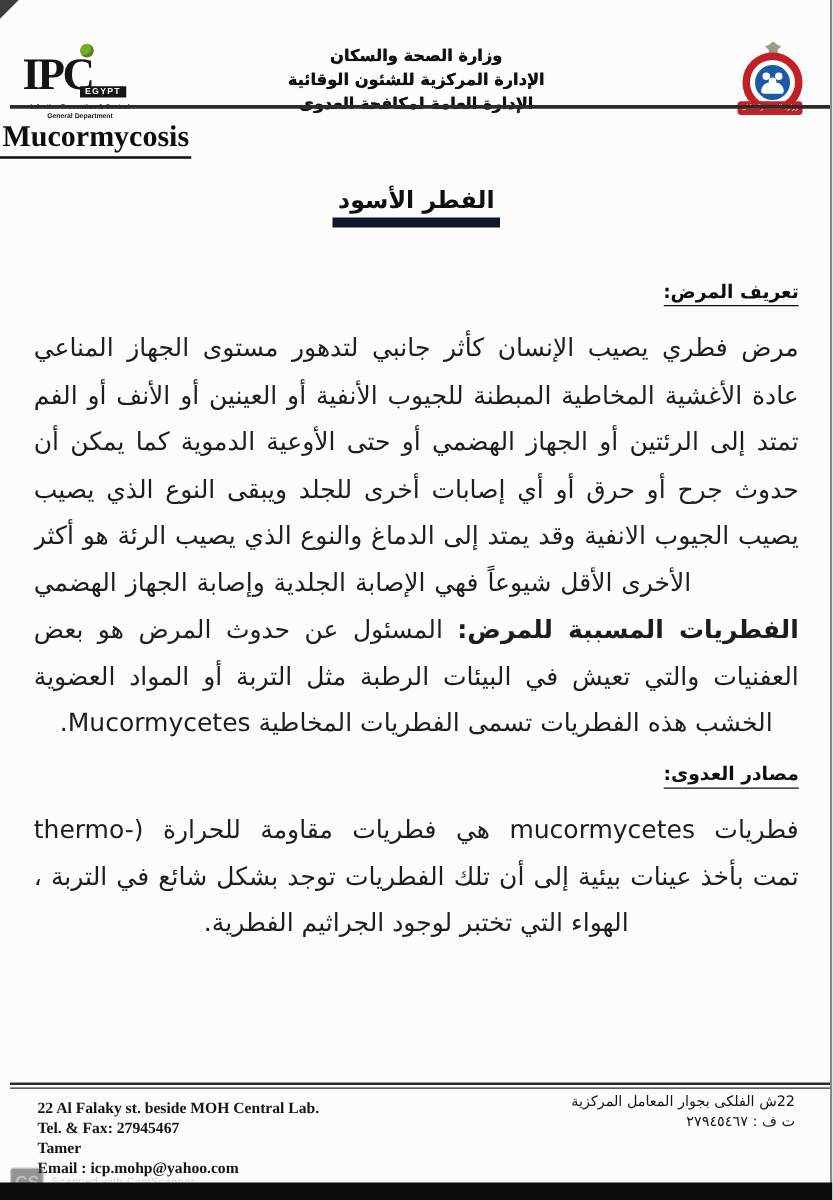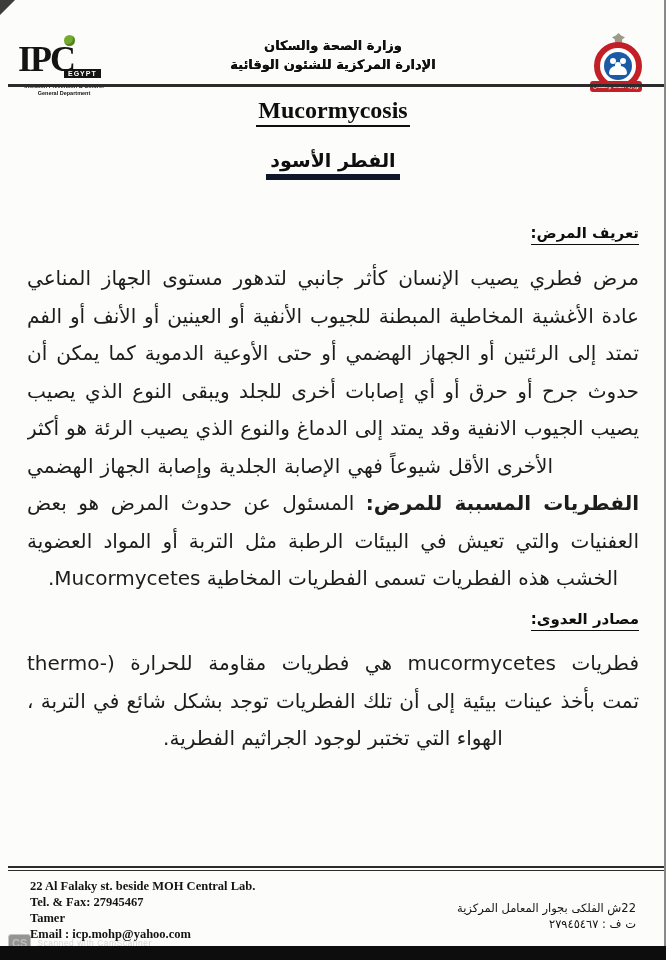--- a/index.html
+++ b/index.html
@@ -50,26 +50,26 @@
     border-radius:50%;background:#fff;box-shadow:10px 0 0 #fff,5px 4px 0 #fff;}
   .moh-inner::after{content:"";position:absolute;left:5px;top:14px;width:18px;height:9px;
     border-radius:9px 9px 3px 3px;background:#fff;}
   .moh-banner{position:absolute;left:4px;top:48px;width:52px;height:11px;background:var(--moh-red);
     border-radius:3px;color:#fff;font-size:5px;line-height:11px;text-align:center;direction:rtl;
     overflow:hidden;white-space:nowrap;}
   .header-rule{position:absolute;top:84px;left:8px;right:2px;height:0;
     border-top:3px solid #2b2b2b;}
 
   
-  .title-en{position:absolute;top:97px;left:0;width:100%;text-align:center;}
+  .title-en{position:absolute;top:97px;left:0;width:100%;}
   .title-en span{display:inline-block;font-family:"Liberation Serif",serif;font-weight:bold;
     font-size:24px;color:#0e0e0e;border-bottom:2.5px solid #0e0e0e;padding:0 2px 1px;}
   .title-ar{position:absolute;top:149px;left:0;width:100%;text-align:center;direction:rtl;}
   .title-ar span{display:inline-block;font-weight:bold;font-size:19px;color:#0e0e0e;
-    border-bottom:6px solid #0f172a;padding:0 4px 3px;}
+    border-bottom:8px solid #0f172a;padding:0 4px 3px;}
 
   
   .sec-heading{position:absolute;right:27px;direction:rtl;font-weight:bold;font-size:15px;color:#0e0e0e;text-align:right;}
   .sec-heading span{border-bottom:1.5px solid #0e0e0e;padding-bottom:2px;}
   .para{position:absolute;left:27px;right:27px;direction:rtl;}
   .line{height:37.5px;line-height:37.5px;font-size:20px;white-space:nowrap;}
   .line.just{text-align:justify;text-align-last:justify;white-space:normal;
     height:37.5px;overflow:hidden;}
   .line.center{text-align:center;}
   .line.shift-left{margin-left:0;margin-right:86px;text-align:justify;text-align-last:justify;
@@ -80,27 +80,27 @@
   #para-definition{top:260px;}
   #para-causative{top:485px;}
   #heading-sources{top:610px;}
   #para-sources{top:645px;}
 
   
   .footer-rule{position:absolute;top:866px;left:8px;right:2px;height:2px;
     border-top:2.5px solid #2b2b2b;border-bottom:1px solid #2b2b2b;}
   .footer-en{position:absolute;top:878px;left:30px;font-family:"Liberation Serif",serif;
     font-size:12.5px;line-height:16px;color:#141414;font-weight:bold;}
-  .footer-ar{position:absolute;top:900px;right:30px;direction:rtl;text-align:right;
+  .footer-ar{position:absolute;top:873px;right:30px;direction:rtl;text-align:right;
     font-size:11.5px;line-height:16px;color:#141414;}
 
   
   .cs-wrap{position:absolute;left:8px;top:934px;display:flex;align-items:center;gap:6px;opacity:.55;}
   .cs-badge{border:1px solid #9a9a9a;border-radius:3px;color:#8f8f8f;background:#404040;
-    font-family:"Liberation Sans",sans-serif;font-weight:bold;font-size:11px;padding:2px 3px;}
+    font-family:"Liberation Sans",sans-serif;font-weight:bold;font-size:14px;padding:2px 3px;}
   .cs-label{color:#b5b5b5;font-family:"Liberation Sans",sans-serif;font-size:8.5px;letter-spacing:.5px;}
 </style>
 </head>
 <body>
 
 <div class="page">
 
   <div class="corner-mark"></div>
   <div class="right-edge"></div>
 
@@ -111,20 +111,21 @@
       <div class="ipc-egypt">EGYPT</div>
       <div class="ipc-sub">
         <div>Infection Prevention &amp; Control</div>
         <div>General Department</div>
       </div>
     </div>
 
     <div class="ministry-block">
       <div>وزارة الصحة والسكان</div>
       <div>الإدارة المركزية للشئون الوقائية</div>
+      <div>الإدارة العامة لمكافحة العدوى</div>
     </div>
 
     <div class="moh-logo">
       <div class="moh-eagle"></div>
       <div class="moh-ring"></div>
       <div class="moh-inner"></div>
       <div class="moh-banner">وزارة الصحة والسكان</div>
     </div>
   </div>
   <div class="header-rule"></div>

